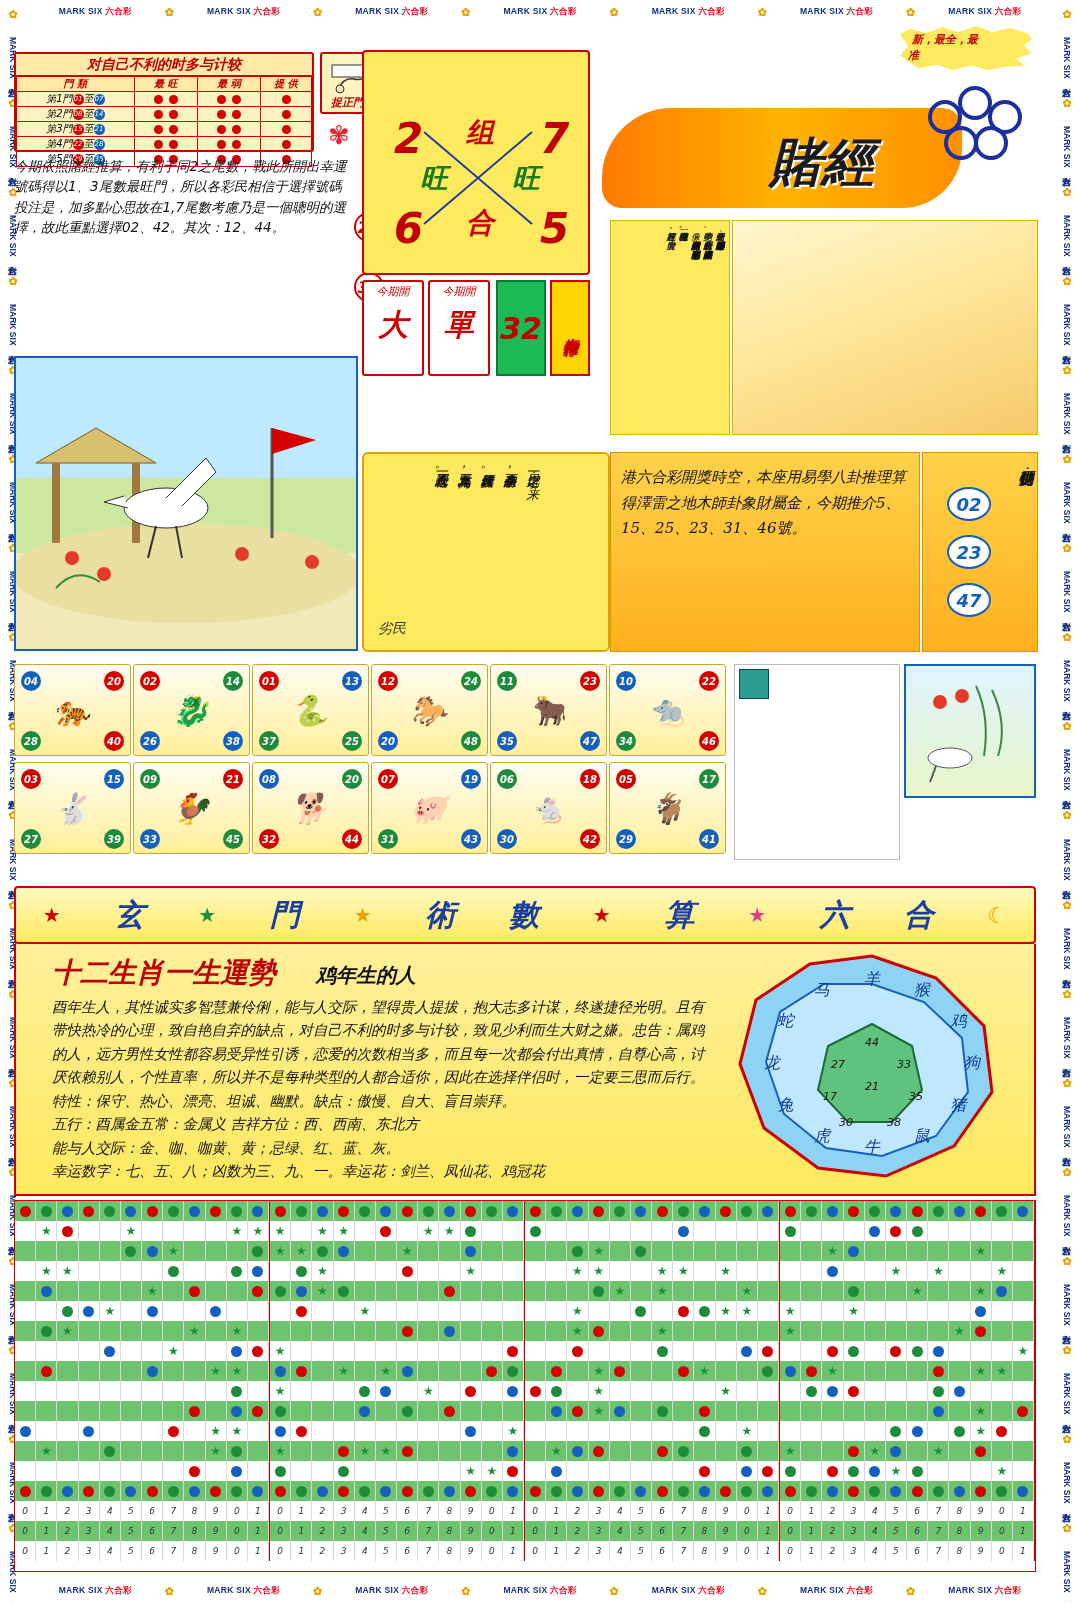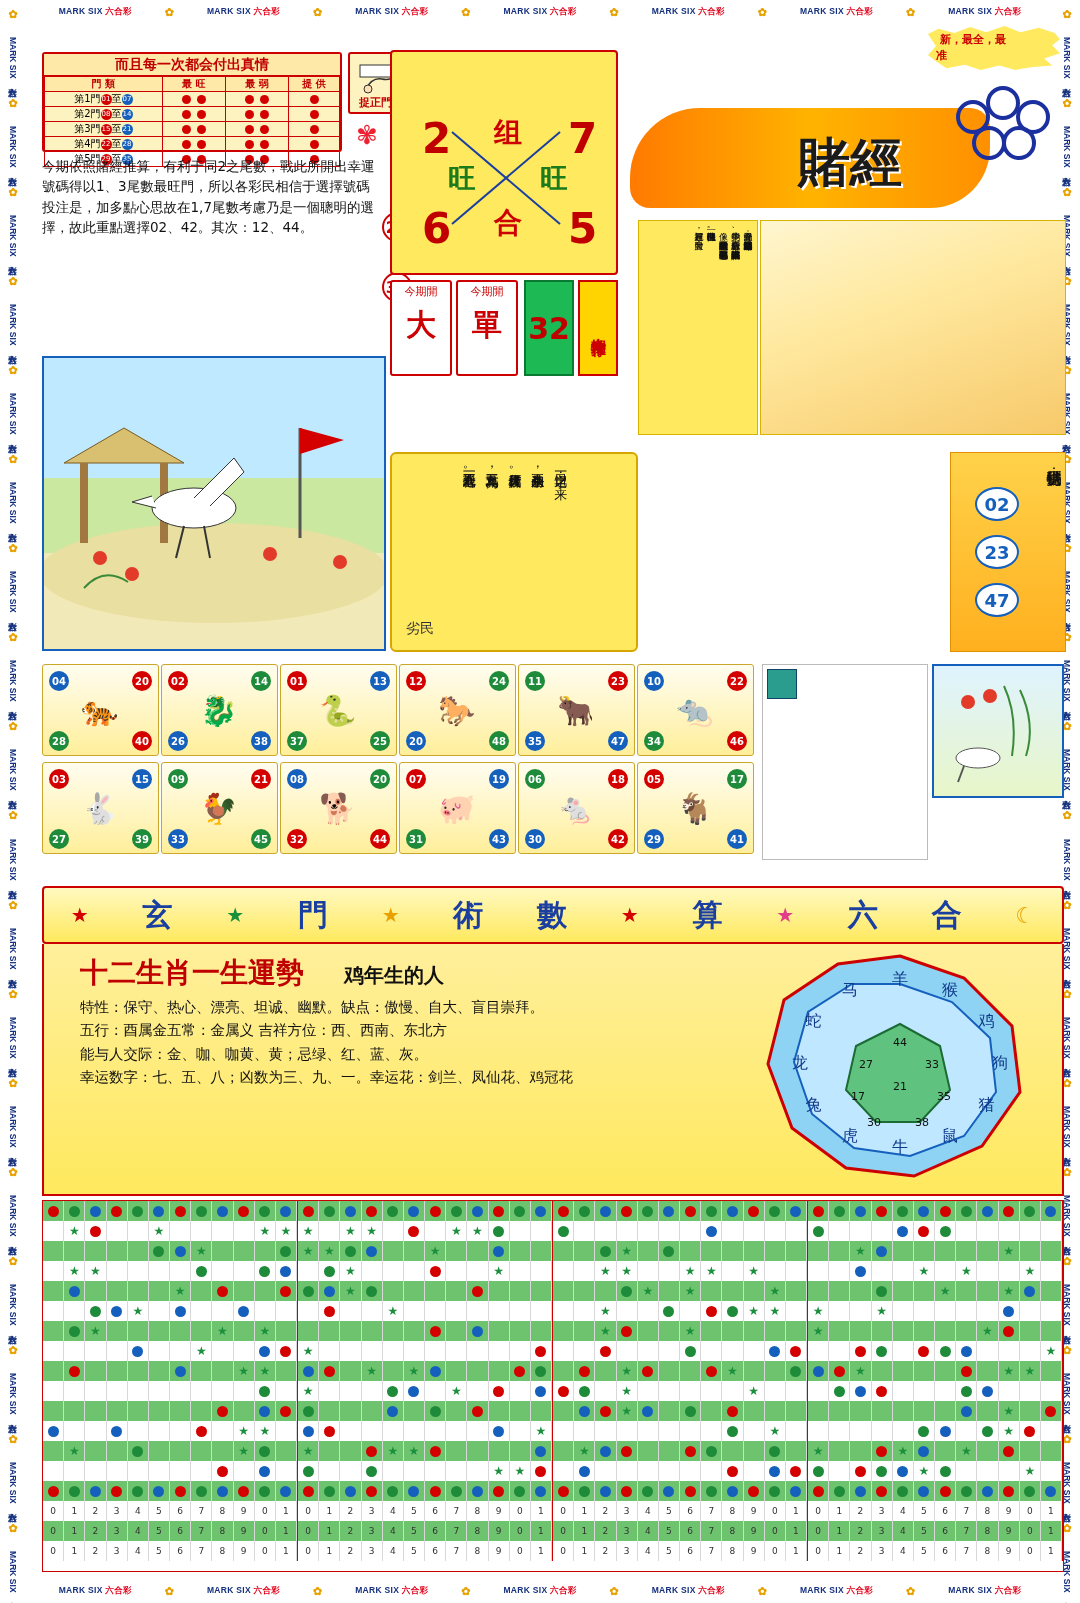--- a/index.html
+++ b/index.html
@@ -44,21 +44,21 @@
   .bmark .red { color:#e2001a; }
   .vmark {
     writing-mode:vertical-rl; text-orientation:mixed;
     color:#14307e; font-size:8.5px;
   }
   .flower {
     color:#e8a200; font-size:11px;
   }
 
   .content {
-    position:absolute; left:38px; top:24px; width:1028px; height:1555px;
+    position:absolute; left:10px; top:24px; width:1028px; height:1555px;font-style:italic;
   }
 
   
   .card { position:absolute; }
 
   #tbl-card {
     left:4px; top:28px; width:300px; height:100px;
     background:#fdf3c0; border:2px solid #c00; border-radius:3px;
   }
   #tbl-card .tbl-title {
@@ -415,21 +415,21 @@
 
   <div class="content">
 
     <div id="burst">
       <div class="b"></div>
       <div class="t1">新，最全，最</div>
       <div class="t2">准</div>
     </div>
 
     <div class="card" id="tbl-card">
-      <div class="tbl-title">而且每一次都会付出真情</div>
+      <div class="tbl-title">对自己不利的时多与计较</div>
       <table class="t1">
         <thead>
           <tr>
             <th>門 類</th>
             <th>最 旺</th>
             <th>最 弱</th>
             <th>提 供</th>
           </tr>
         </thead>
         <tbody id="t1body">
@@ -566,20 +566,23 @@
       <div class="vcols">
         <div class="vc">一字记之日：来</div>
         <div class="vc">和尚从来不杀生，</div>
         <div class="vc">装模作样真计厌。</div>
         <div class="vc">三三九离乌雅，</div>
         <div class="vc">静观七八合一五。</div>
       </div>
       <div style="position:absolute;left:14px;bottom:12px;font-size:14px;color:#333;">劣民</div>
     </div>
 
+    <div class="card" id="pred">
+      <span>港六合彩開獎時空，本座用易學八卦推理算得澤雷之地木師卦象財屬金，今期推介5、15、25、23、31、46號。</span>
+    </div>
 
     <div class="card" id="special">
       <div style="flex:1;display:flex;flex-direction:column;align-items:center;justify-content:center;">
         <div class="sball">02</div>
         <div class="sball">23</div>
         <div class="sball">47</div>
       </div>
       <div class="lbl">特別號碼提供：</div>
     </div>
 
@@ -700,20 +703,21 @@
       <span class="w">合</span>
       <span style="color:#e8a200;font-size:22px;">☾</span>
     </div>
 
     <div class="card" id="fortune">
       <div style="display:flex;align-items:baseline;gap:40px;padding:10px 0 4px 36px;">
         <div class="h1">十二生肖一生運勢</div>
         <div class="h2">鸡年生的人</div>
       </div>
       <div style="width:690px;padding-left:36px;">
+        <p>酉年生人，其性诚实多智慧兼伶俐，能与人交际，望得贵人提拔，抱大志多计谋，终遂捷径光明。且有带快热冷的心理，致自艳自弃的缺点，对自己不利的时多与计较，致见少利而生大财之嫌。忠告：属鸡的人，远方男性女性都容易受异性引诱，恋爱的次数相当多，而且每一次都会付出真情，自尊心高，讨厌依赖别人，个性直率，所以并不是每种类型的人都合适你，因此在选择伴侣时，一定要三思而后行。</p>
         <p>特性：保守、热心、漂亮、坦诚、幽默。缺点：傲慢、自大、盲目崇拜。</p>
         <p>五行：酉属金五常：金属义 吉祥方位：西、西南、东北方</p>
         <p>能与人交际：金、咖、咖黄、黄；忌绿、红、蓝、灰。</p>
         <p>幸运数字：七、五、八；凶数为三、九、一。幸运花：剑兰、凤仙花、鸡冠花</p>
       </div>
 
       <div style="position:absolute;right:16px;top:6px;width:292px;height:236px;">
         <svg width="292" height="236" viewBox="0 0 292 236">
           <polygon points="146,6 210,28 258,76 266,142 228,196 160,226 92,218 38,178 14,114 30,50 84,14" fill="#8fd3f4" stroke="#c00" stroke-width="3"></polygon>
           <polygon points="146,34 198,52 236,88 242,142 210,186 156,206 100,198 58,164 40,112 54,62 98,34" fill="#bfe7ff" stroke="#1560bd" stroke-width="2"></polygon>

